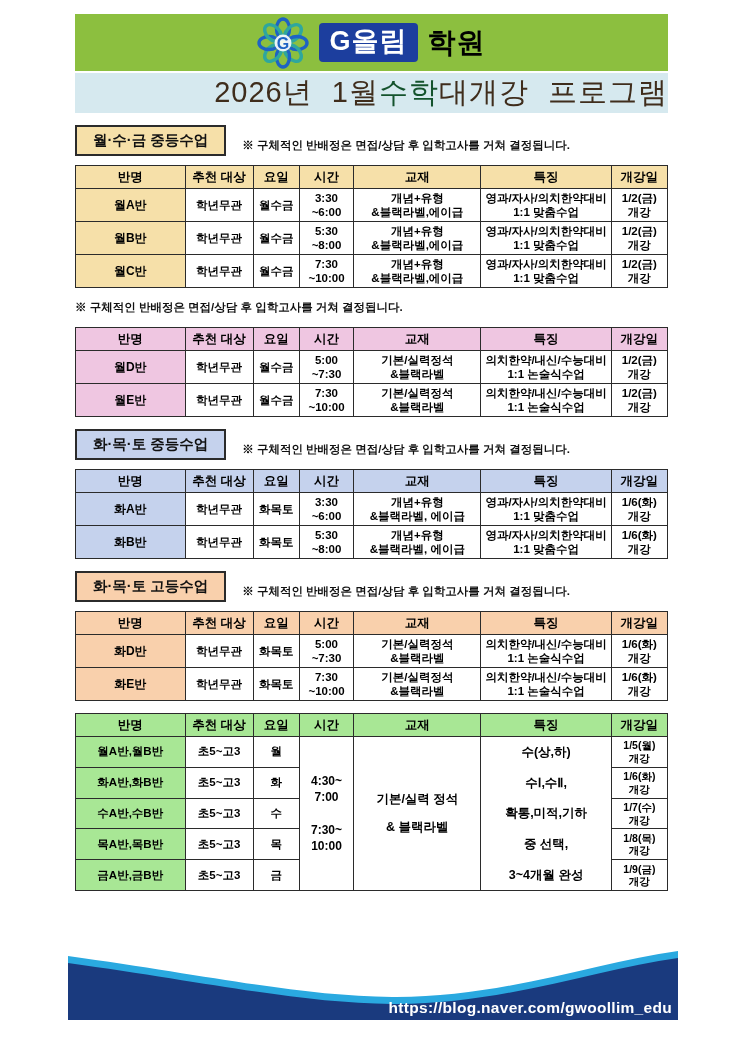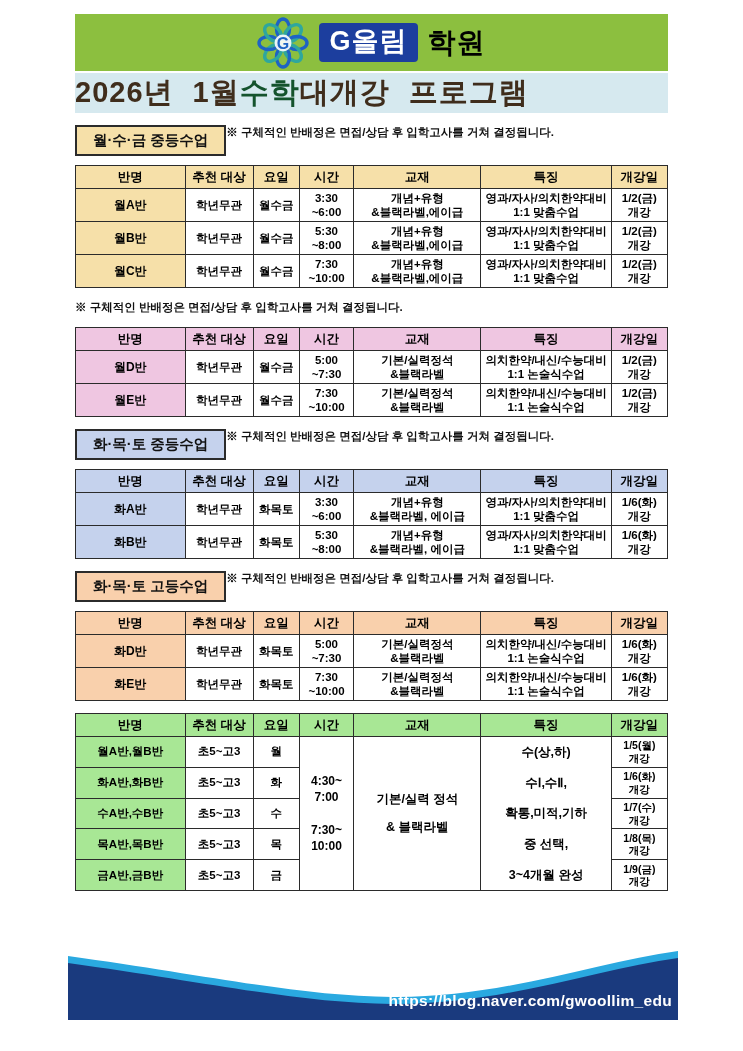--- a/index.html
+++ b/index.html
@@ -6,26 +6,26 @@
   html, body { background: #ffffff; }
   body { font-family: "Liberation Sans", sans-serif; }
   .page { width: 743px; height: 1051px; background: #fff; position: relative; padding: 14px 75px 0 75px; overflow: hidden; }
 
   
   .banner { height: 57px; background: #8CBF3F; display: flex; align-items: center; justify-content: center; gap: 10px; }
   .emblem { width: 52px; height: 52px; flex: 0 0 auto; }
   .logo-badge { background: #1C3E9E; color: #fff; font-weight: bold; font-size: 27px; line-height: 1; padding: 5px 10px 7px 10px; border-radius: 4px; letter-spacing: 1px; }
   .logo-suffix { color: #000000; font-weight: bold; font-size: 28px; letter-spacing: 1px; }
 
-  .titlebar { margin-top: 2px; height: 40px; background: #D6E9EF; display: flex; align-items: center; justify-content: flex-start; font-size: 29px; font-weight: bold; color: #3F2D1C; letter-spacing: 1px; word-spacing: 10px; }
+  .titlebar { margin-top: 2px; height: 40px; background: #D6E9EF; display: flex; align-items: center; justify-content: flex-end; font-size: 29px; font-weight: normal; color: #3F2D1C; letter-spacing: 1px; word-spacing: 10px; }
   .titlebar .hl { color: #14532d; }
 
   
   .sec { margin-top: 12px; }
-  .sec-head { display: flex; align-items: flex-start; }
+  .sec-head { display: flex; align-items: flex-end; gap: 16px; }
   .sec-box { border: 2px solid #2b2b2b; padding: 4px 16px; font-weight: bold; font-size: 14.5px; color: #111; min-width: 140px; text-align: center; background: var(--th); }
   .sec-note { font-size: 11.5px; font-weight: bold; color: #111; padding-bottom: 3px; }
 
   table { width: 100%; border-collapse: collapse; margin-top: 9px; table-layout: fixed; }
   th, td { border: 1.5px solid #2b2b2b; text-align: center; vertical-align: middle; font-weight: bold; color: #000; overflow: hidden; }
   th { height: 23px; font-size: 12.5px; background: var(--th); }
   td { height: 33px; font-size: 11.5px; background: #fff; }
   td.name { background: var(--th); font-size: 12px; }
   .pre { white-space: pre-line; line-height: 1.25; }
 
@@ -41,21 +41,21 @@
   .exp td { height: 27px; }
   .exp td.name { font-size: 11.5px; }
   .exp .date { font-size: 10.5px; line-height: 1.2; }
   .exp .time { line-height: 1.35; font-size: 12px; }
   .exp .book { line-height: 2.2; font-size: 12.5px; margin-top: 36px; }
   .exp .feat { line-height: 2.45; font-size: 12.5px; }
 
   
   .footer { position: absolute; left: 68px; right: 65px; bottom: 31px; height: 72px; }
   .footer svg { display: block; width: 100%; height: 100%; }
-  .footer .url { position: absolute; right: 6px; bottom: 10px; color: #ffffff; font-weight: bold; font-size: 15.5px; letter-spacing: 0.3px; }
+  .footer .url { position: absolute; right: 6px; bottom: 3px; color: #ffffff; font-weight: bold; font-size: 15.5px; letter-spacing: 0.3px; }
 </style>
 </head>
 <body>
 
 <div class="page">
 
   <div class="banner">
     <svg class="emblem" viewBox="0 0 52 52">
       <g>
         <g transform="rotate(0 26 26)">

